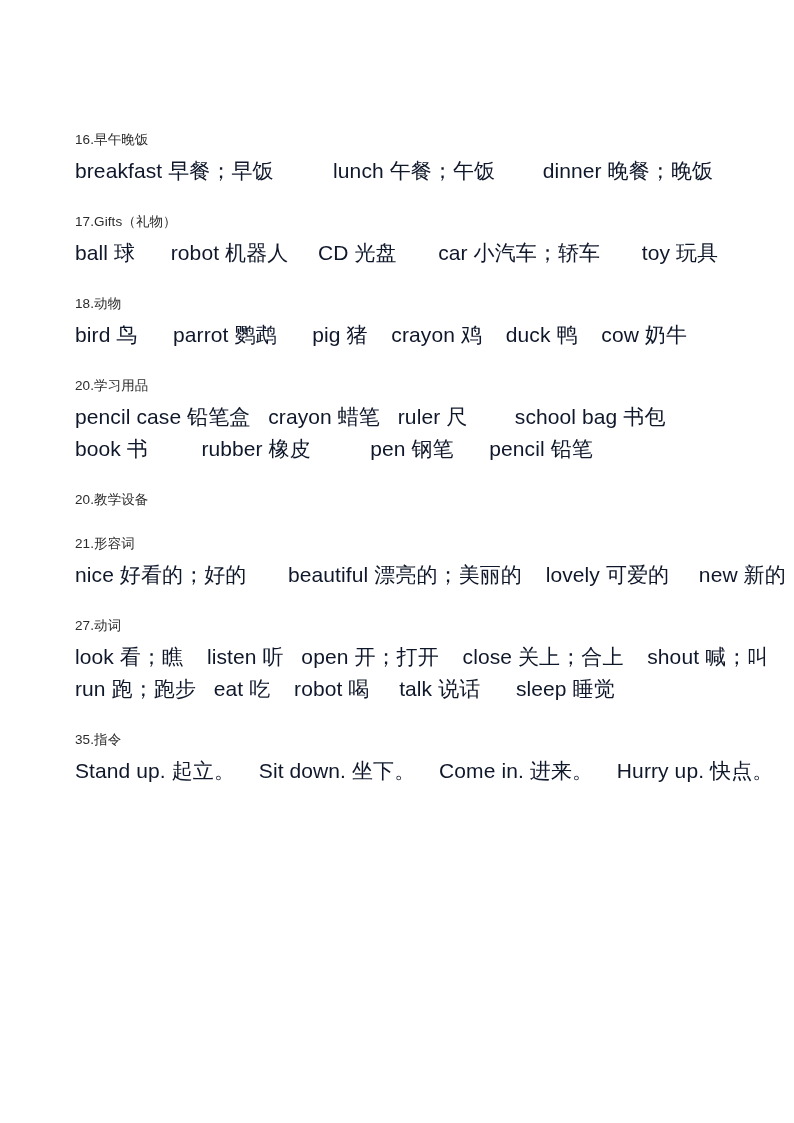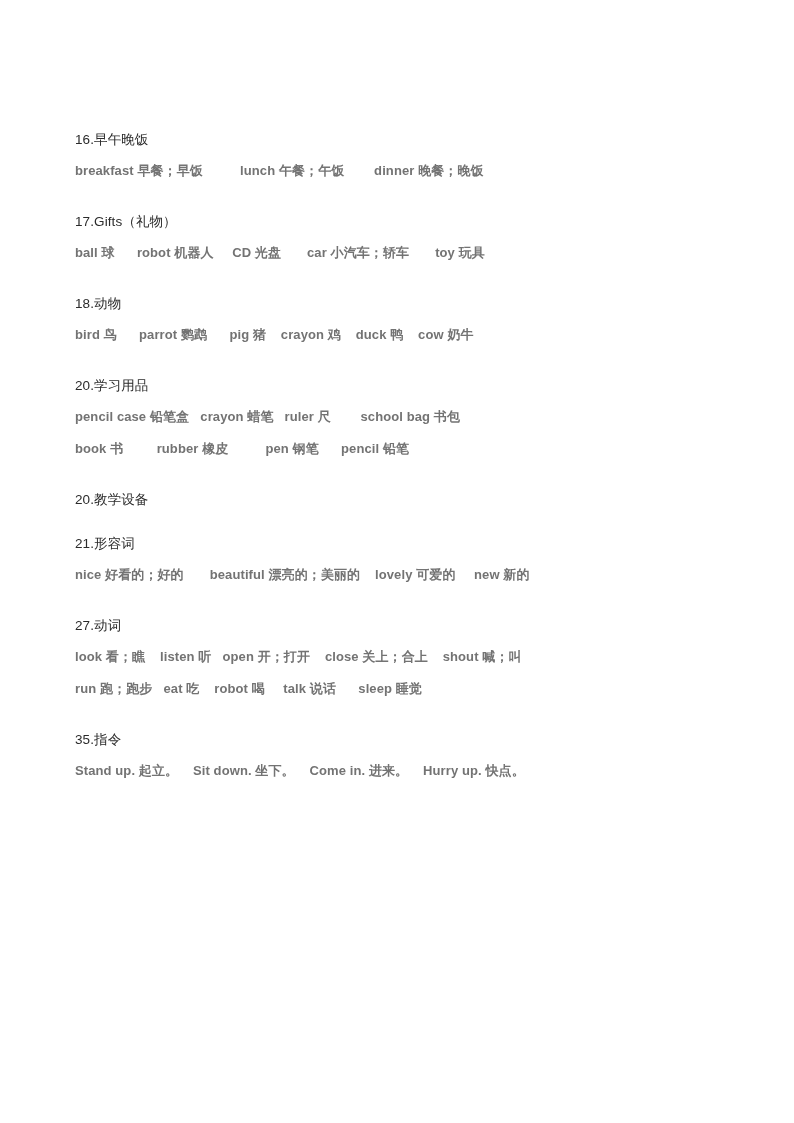--- a/index.html
+++ b/index.html
@@ -44,26 +44,25 @@
   .sec-heading {
     font-size: 13.5px;
     line-height: 19px;
     color: #2b2b2b;
     white-space: pre;
     margin-bottom: 6px;
     letter-spacing: 0.1px;
   }
 
   .sec-line {
-    font-size: 13px;
+    font-size: 21px;
     line-height: 32px;
-    color: #737373;
+    color: #0f172a;
     white-space: pre;
     letter-spacing: 0.1px;
-    font-weight: bold;
   }
 
   .page-number {
     position: absolute;
     left: 708px;
     top: 1040px;
     font-size: 11px;
     line-height: 14px;
     color: #333333;
     white-space: pre;

